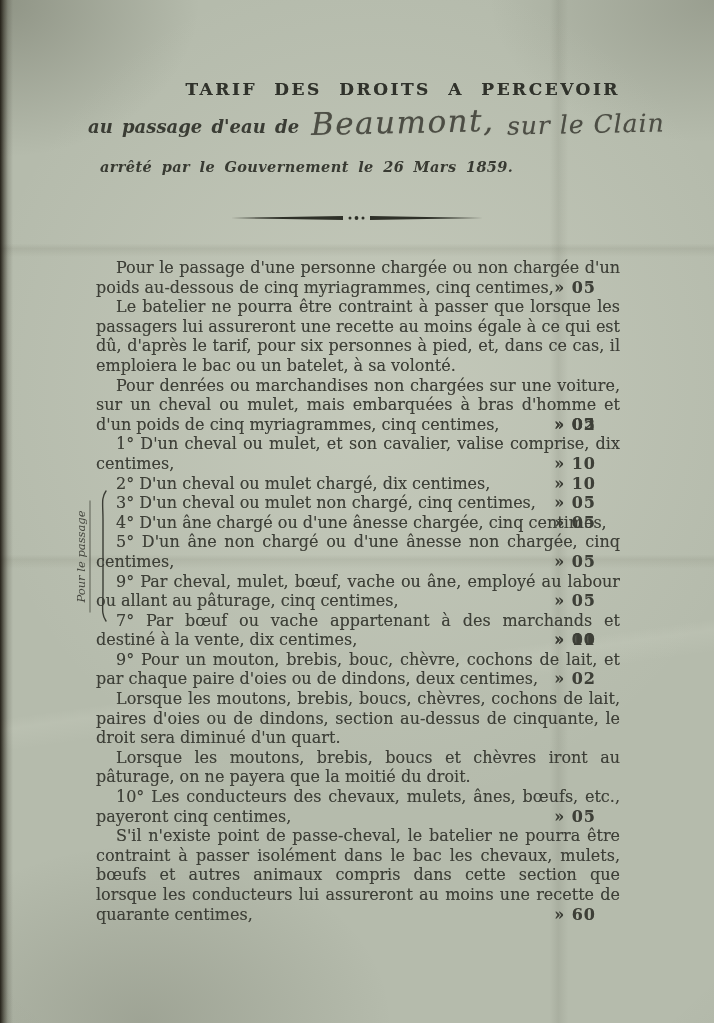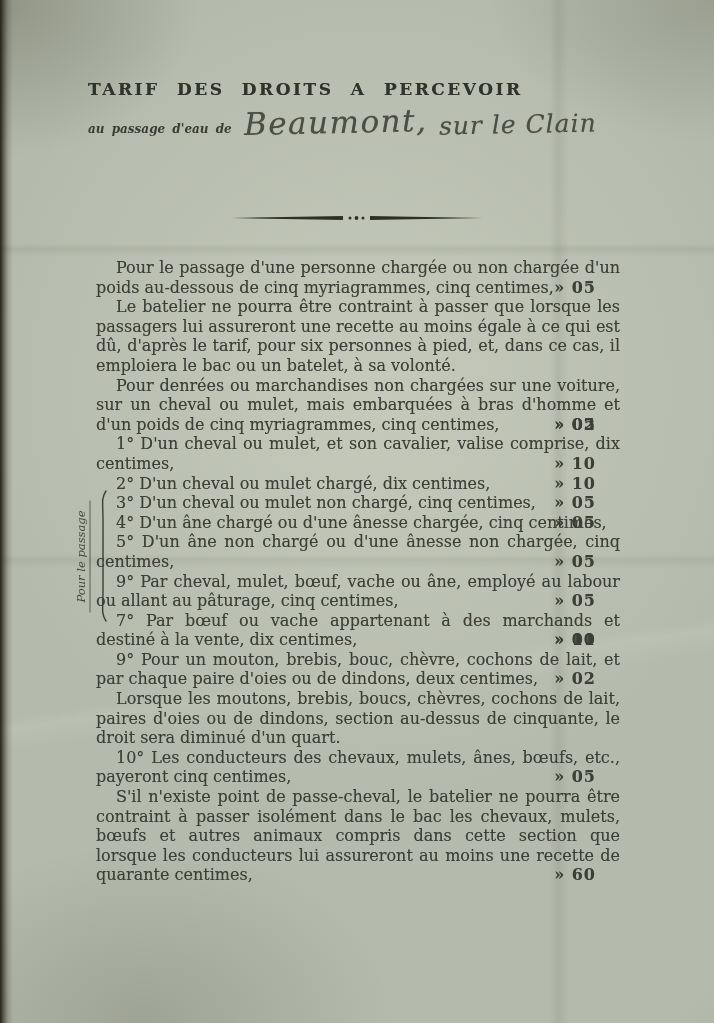--- a/index.html
+++ b/index.html
@@ -25,35 +25,35 @@
       
       radial-gradient(ellipse 40% 22% at 0% 0%, rgba(56,58,44,0.30), rgba(0,0,0,0) 70%),
       radial-gradient(ellipse 45% 20% at 100% 0%, rgba(56,58,44,0.22), rgba(0,0,0,0) 70%),
       radial-gradient(ellipse 50% 25% at 20% 100%, rgba(56,58,44,0.18), rgba(0,0,0,0) 70%),
       radial-gradient(ellipse 140% 120% at 50% 45%, rgba(0,0,0,0) 55%, rgba(58,60,46,0.22) 100%);
   }
 
   .doc-title {
     position: absolute;
     left: 88px; top: 79px; width: 532px;
-    text-align: left;
+    text-align: right;
     font-size: 17px; font-weight: bold;
     letter-spacing: 2.5px; word-spacing: 9px;
     color: #30322b;
     text-shadow: 0 0 0.6px rgba(48,50,43,0.55);
   }
 
   .subtitle-line {
     position: absolute;
     left: 88px; top: 104px; width: 560px; height: 58px;
     display: flex; align-items: baseline; gap: 12px;
     white-space: nowrap;
   }
   .subtitle-prefix {
-    font-style: italic; font-size: 12px; font-weight: bold;
+    font-style: italic; font-size: 18px; font-weight: bold;
     color: #3a3c34; word-spacing: 3px;
   }
   .handwriting {
     font-style: italic;
     color: #4c4d44;
     transform: rotate(-1.2deg);
     text-shadow: 0 0 0.7px rgba(76,77,68,0.5);
   }
   .handwriting.place { font-size: 31px; letter-spacing: 1.5px; }
   .handwriting.river { font-size: 25px; letter-spacing: 1px; }
@@ -114,20 +114,21 @@
 <div class="page">
 
   <div class="doc-title">TARIF DES DROITS A PERCEVOIR</div>
 
   <div class="subtitle-line">
     <span class="subtitle-prefix">au passage d'eau de</span>
     <span class="handwriting place">Beaumont,</span>
     <span class="handwriting river">sur le Clain</span>
   </div>
 
+  <div class="decree-line">arrêté par le Gouvernement le 26 Mars 1859.</div>
 
   <svg class="divider" viewBox="0 0 260 12" aria-hidden="true">
     <polygon points="4,6 116,4.1 116,7.9" fill="#2e3028"></polygon>
     <circle cx="123" cy="6" r="1.5" fill="#2e3028"></circle>
     <circle cx="129.5" cy="6" r="1.9" fill="#2e3028"></circle>
     <circle cx="136" cy="6" r="1.5" fill="#2e3028"></circle>
     <polygon points="256,6 143,4.1 143,7.9" fill="#2e3028"></polygon>
   </svg>
 
   <div class="side-label">Pour le passage</div>
@@ -183,20 +184,23 @@
       <span class="price">» 01</span>
     </p>
     <p class="entry">
       <span class="entry-text">9° Pour un mouton, brebis, bouc, chèvre, cochons de lait, et par chaque paire d'oies ou de dindons, deux centimes,</span>
       <span class="price">» 02</span>
     </p>
     <p class="entry">
       <span class="entry-text">Lorsque les moutons, brebis, boucs, chèvres, cochons de lait, paires d'oies ou de dindons, section au-dessus de cinquante, le droit sera diminué d'un quart.</span>
     </p>
     <p class="entry">
+      <span class="entry-text">Lorsque les moutons, brebis, boucs et chèvres iront au pâturage, on ne payera que la moitié du droit.</span>
+    </p>
+    <p class="entry">
       <span class="entry-text">10° Les conducteurs des chevaux, mulets, ânes, bœufs, etc., payeront cinq centimes,</span>
       <span class="price">» 05</span>
     </p>
     <p class="entry">
       <span class="entry-text">S'il n'existe point de passe-cheval, le batelier ne pourra être contraint à passer isolément dans le bac les chevaux, mulets, bœufs et autres animaux compris dans cette section que lorsque les conducteurs lui assureront au moins une recette de quarante centimes,</span>
       <span class="price">» 60</span>
     </p>
   </div>
 
 </div>

